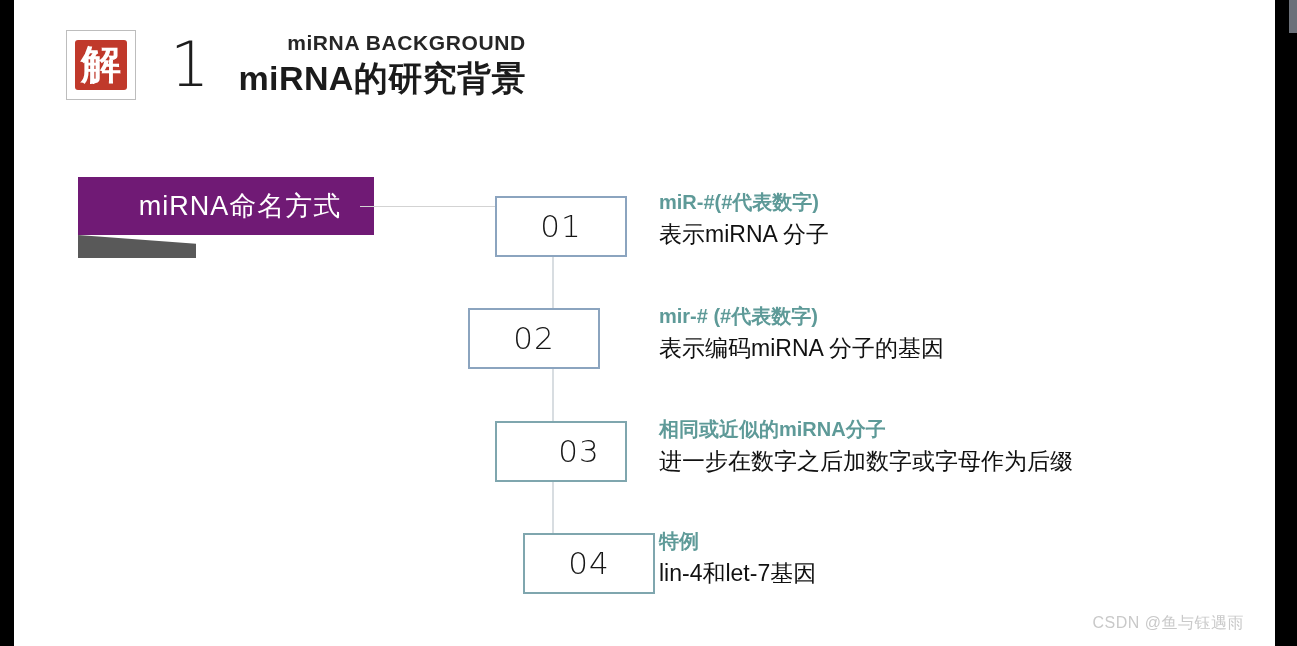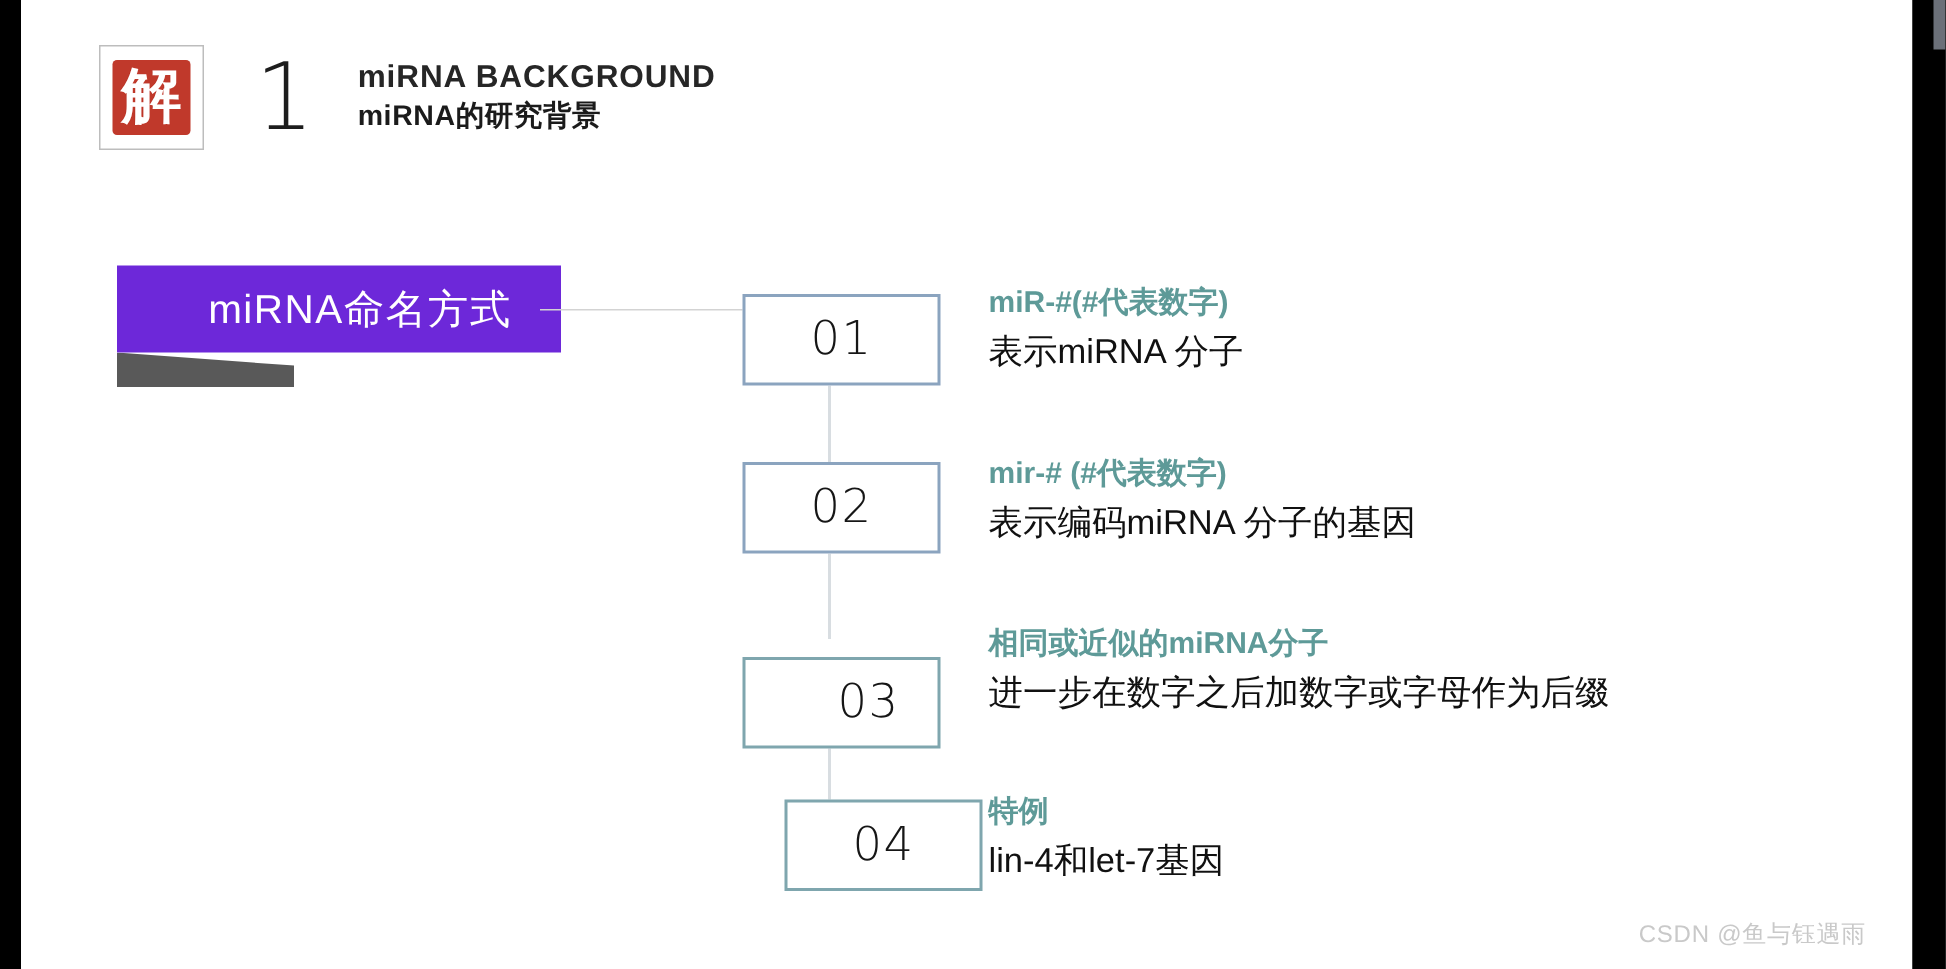--- a/index.html
+++ b/index.html
@@ -103,21 +103,21 @@
   .title-en {
     font-size: 21px;
     font-weight: bold;
     color: #262626;
     letter-spacing: 0.6px;
     line-height: 1.15;
     white-space: nowrap;
     text-align: right;
   }
   .title-cn {
-    font-size: 19px;
+    font-size: 34px;
     font-weight: bold;
     color: #1b1b1b;
     letter-spacing: 0.4px;
     line-height: 1.25;
     margin-top: 2px;
     white-space: nowrap;
   }
 
   
   .ribbon-wrap {
@@ -245,49 +245,49 @@
         <span class="seal-glyph">解</span>
       </div>
       <div class="big-number">1</div>
       <div class="header-titles">
         <div class="title-en">miRNA BACKGROUND</div>
         <div class="title-cn">miRNA的研究背景</div>
       </div>
     </div>
 
     <div class="ribbon-wrap">
-      <div class="ribbon" style="background: #6d28d9; padding-left: 28px;">
+      <div class="ribbon" style="background: #701a75; padding-left: 28px;">
         <span class="ribbon-label" style="color: rgb(255, 255, 255);">miRNA命名方式</span>
       </div>
       <div class="ribbon-tail" style="background: rgb(89, 89, 89);"></div>
     </div>
 
     <div class="connector-horizontal"></div>
 
     <div class="spine" style="top:257px; height:56px;"></div>
     <div class="spine" style="top:369px; height:57px;"></div>
     <div class="spine" style="top:482px; height:56px;"></div>
 
     <div class="num-box" style="left: 481px; top: 196px; border-color: rgb(139, 164, 191);">
       <span class="num-text">01</span>
     </div>
     <div class="item-text" style="top:190px;">
       <div class="item-head" style="color: rgb(94, 154, 152);">miR-#(#代表数字)</div>
       <div class="item-body">表示miRNA 分子</div>
     </div>
 
-    <div class="num-box" style="left: 481px; top: 308px; border-color: rgb(139, 164, 191);">
+    <div class="num-box" style="left: 454px; top: 308px; border-color: rgb(139, 164, 191);">
       <span class="num-text">02</span>
     </div>
     <div class="item-text" style="top:304px;">
       <div class="item-head" style="color: rgb(94, 154, 152);">mir-# (#代表数字)</div>
       <div class="item-body">表示编码miRNA 分子的基因</div>
     </div>
 
-    <div class="num-box teal" style="left: 481px; top: 438px; border-color: rgb(127, 166, 174); padding-left: 36px;">
+    <div class="num-box teal" style="left: 481px; top: 421px; border-color: rgb(127, 166, 174); padding-left: 36px;">
       <span class="num-text">03</span>
     </div>
     <div class="item-text" style="top:417px;">
       <div class="item-head" style="color: rgb(94, 154, 152);">相同或近似的miRNA分子</div>
       <div class="item-body">进一步在数字之后加数字或字母作为后缀</div>
     </div>
 
     <div class="num-box teal" style="left: 481px; top: 533px; border-color: rgb(127, 166, 174); margin-left: 28px;">
       <span class="num-text">04</span>
     </div>

